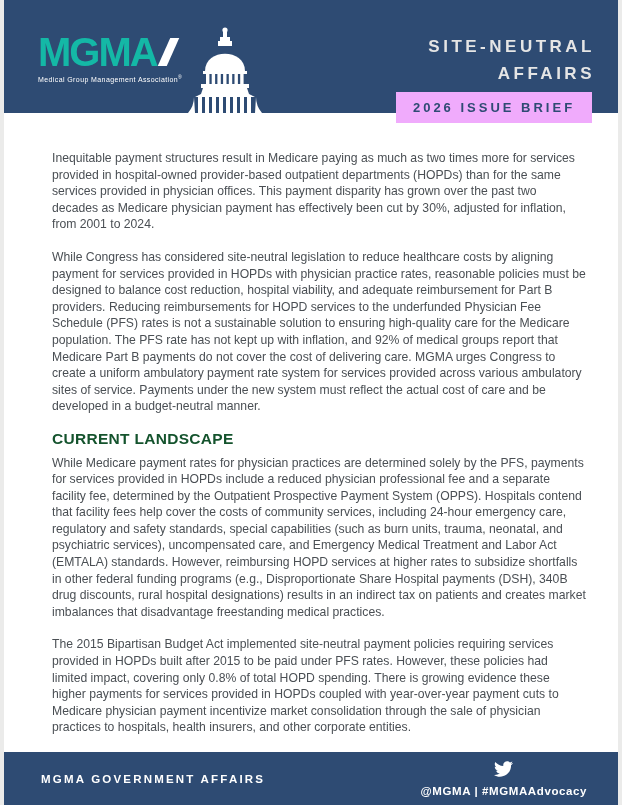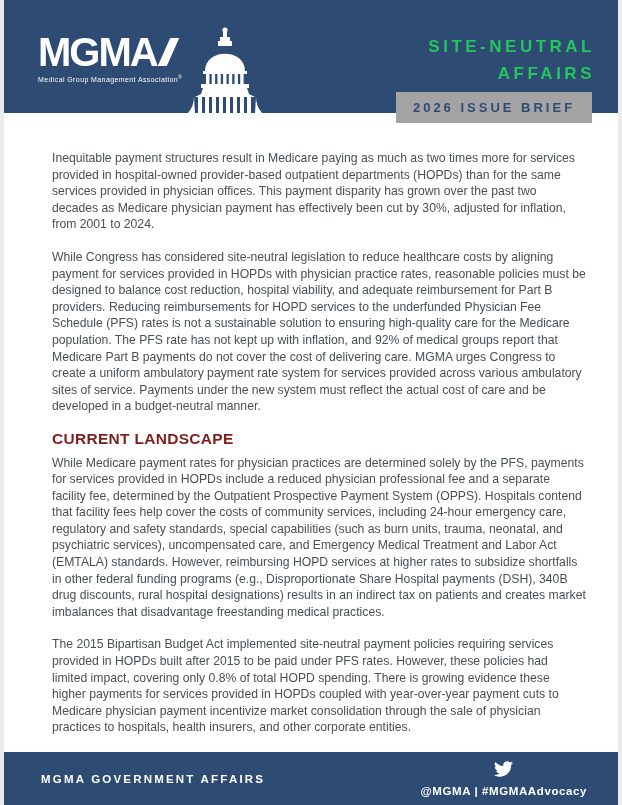--- a/index.html
+++ b/index.html
@@ -30,21 +30,21 @@
     left: 34px;
     top: 32px;
     color: #ffffff;
   }
   .logo-row { display: flex; align-items: flex-start; }
   .logo-text {
     font-weight: 900;
     font-size: 40px;
     line-height: 40px;
     letter-spacing: -2px;
-    color: #ffffff;
+    color: #14b8a6;
   }
   .logo-wedge {
     width: 9px;
     height: 28px;
     background: #ffffff;
     transform: skewX(-24deg);
     margin: 6px 0 0 7px;
   }
   .logo-tagline {
     margin-top: 2px;
@@ -57,53 +57,53 @@
   .capitol {
     position: absolute;
     left: 176px;
     top: 27px;
   }
   .brief-title {
     position: absolute;
     right: 23px;
     top: 33px;
     text-align: right;
-    color: #22c55e;
+    color: #e5e5e5;
     font-weight: 800;
     font-size: 17px;
     letter-spacing: 3.5px;
     line-height: 27px;
   }
   .badge {
     position: absolute;
     right: 26px;
     top: 92px;
     width: 196px;
     height: 31px;
-    background: #a3a3a3;
+    background: #f0abfc;
     color: #2e4b73;
     display: flex;
     align-items: center;
     justify-content: center;
     font-weight: 800;
     font-size: 13px;
     letter-spacing: 3px;
     z-index: 2;
   }
   
   .content {
     padding: 37px 32px 0 48px;
     color: #4a4f54;
     font-size: 12.2px;
     line-height: 16.6px;
   }
   .content p { margin-bottom: 16px; }
   .section-heading {
     margin: 4px 0 7px 0;
-    color: #7f1d1d;
+    color: #14532d;
     font-size: 15.5px;
     font-weight: 800;
     letter-spacing: 0.3px;
   }
   
   .footer {
     margin-top: auto;
     height: 54px;
     background: #2e4b73;
     display: flex;

